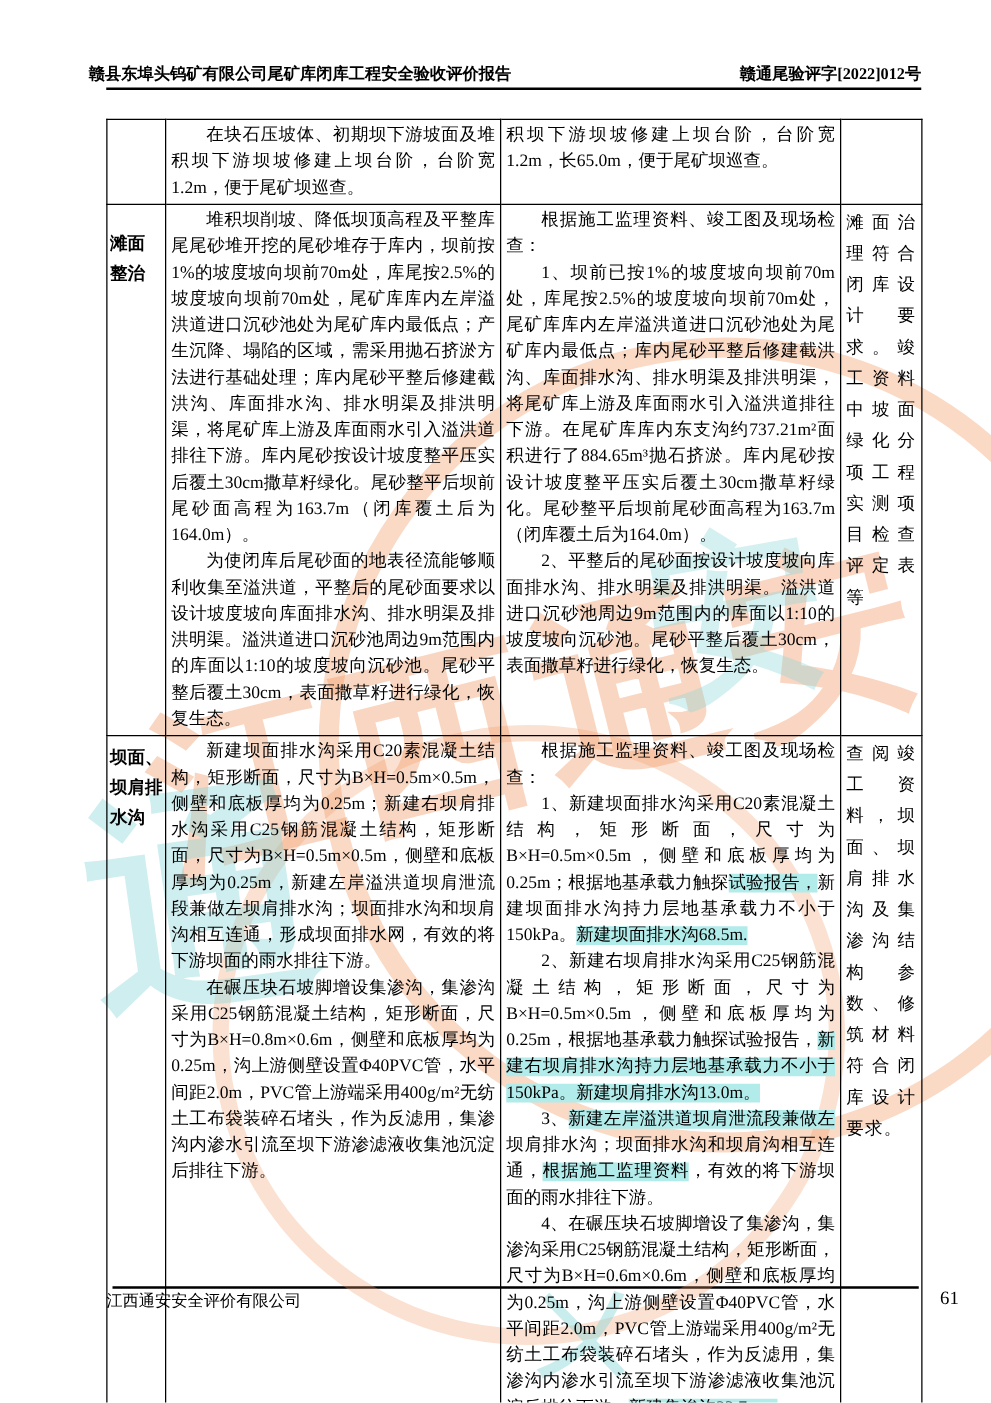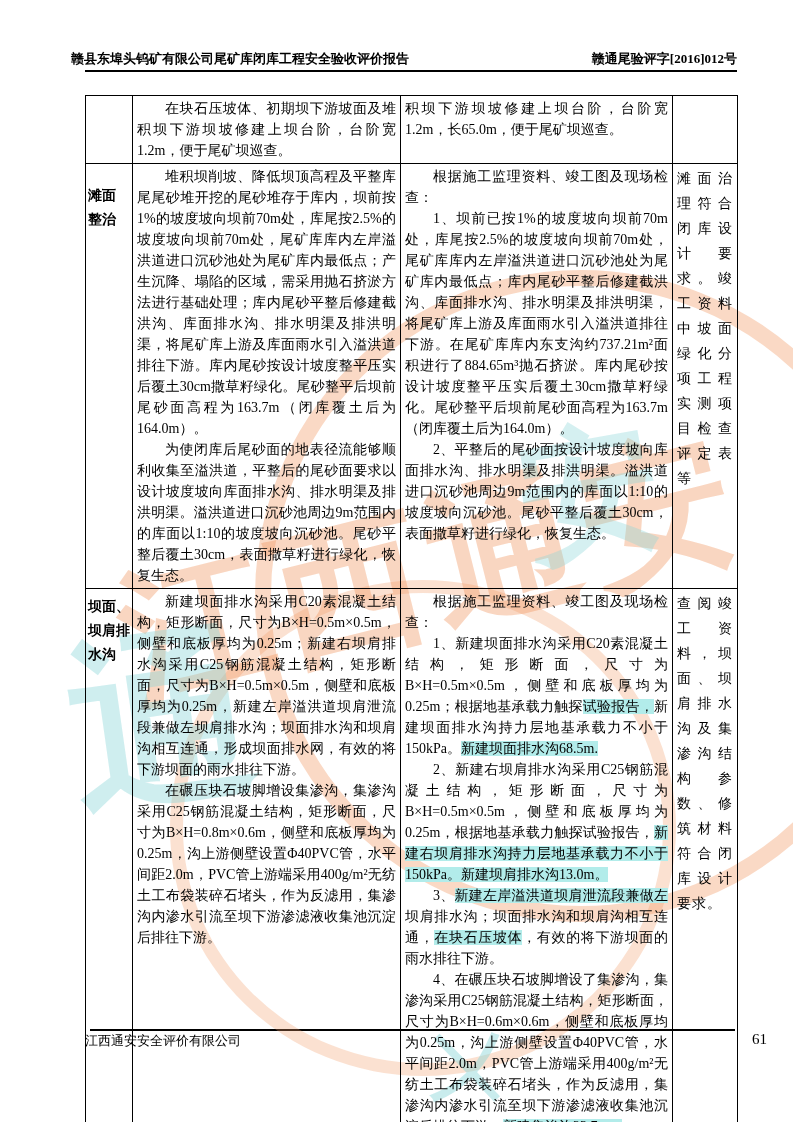--- a/index.html
+++ b/index.html
@@ -48,21 +48,21 @@
 <div class="watermark">
   <div class="wm-ring wm-ring1"></div>
   <div class="wm-ring wm-ring2"></div>
   <div class="wm-stamp-text">江西通安</div>
   <div class="wm-teal wm-teal1">通</div>
   <div class="wm-teal wm-teal2">安</div>
   <div class="wm-teal wm-teal3">〤</div>
 </div>
 
 <div class="hdr-title">赣县东埠头钨矿有限公司尾矿库闭库工程安全验收评价报告</div>
-<div class="hdr-code">赣通尾验评字[2016]012号</div>
+<div class="hdr-code">赣通尾验评字[2022]012号</div>
 <div class="hdr-rule"></div>
 
 <table class="report">
   <colgroup>
     <col style="width:47px">
       <col style="width:268px">
       <col style="width:272px">
       <col style="width:65px">
   </colgroup>
   <tbody>
@@ -97,21 +97,21 @@
 坝肩排
 水沟</td>
     <td>
           <p><span>新建坝面排水沟采用C20素混凝土结构，矩形断面，尺寸为B×H=0.5m×0.5m，侧壁和底板厚均为0.25m；新建右坝肩排水沟采用C25钢筋混凝土结构，矩形断面，尺寸为B×H=0.5m×0.5m，侧壁和底板厚均为0.25m，新建左岸溢洪道坝肩泄流段兼做左坝肩排水沟；坝面排水沟和坝肩沟相互连通，形成坝面排水网，有效的将下游坝面的雨水排往下游。</span></p>
           <p><span>在碾压块石坡脚增设集渗沟，集渗沟采用C25钢筋混凝土结构，矩形断面，尺寸为B×H=0.8m×0.6m，侧壁和底板厚均为0.25m，沟上游侧壁设置Φ40PVC管，水平间距2.0m，PVC管上游端采用400g/m²无纺土工布袋装碎石堵头，作为反滤用，集渗沟内渗水引流至坝下游渗滤液收集池沉淀后排往下游。</span></p>
         </td>
     <td>
           <p><span>根据施工监理资料、竣工图及现场检查：</span></p>
           <p><span>1、新建坝面排水沟采用C20素混凝土结构，矩形断面，尺寸为B×H=0.5m×0.5m，侧壁和底板厚均为0.25m；根据地基承载力触探</span><span class="hl">试验报告，</span><span>新建坝面排水沟持力层地基承载力不小于150kPa。</span><span class="hl">新建坝面排水沟68.5m.</span></p>
           <p><span>2、新建右坝肩排水沟采用C25钢筋混凝土结构，矩形断面，尺寸为B×H=0.5m×0.5m，侧壁和底板厚均为0.25m，根据地基承载力触探试验报告，</span><span class="hl">新建右坝肩排水沟持力层地基承载力不小于150kPa。新建坝肩排水沟13.0m。</span></p>
-          <p><span>3、</span><span class="hl">新建左岸溢洪道坝肩泄流段兼做左</span><span>坝肩排水沟；坝面排水沟和坝肩沟相互连通，</span><span class="hl">在块石压坡体</span><span>，有效的将下游坝面的雨水排往下游。</span></p>
+          <p><span>3、</span><span class="hl">新建左岸溢洪道坝肩泄流段兼做左</span><span>坝肩排水沟；坝面排水沟和坝肩沟相互连通，</span><span class="hl">根据施工监理资料</span><span>，有效的将下游坝面的雨水排往下游。</span></p>
           <p><span>4、在碾压块石坡脚增设了集渗沟，集渗沟采用C25钢筋混凝土结构，矩形断面，尺寸为B×H=0.6m×0.6m，侧壁和底板厚均为0.25m，沟上游侧壁设置Φ40PVC管，水平间距2.0m，PVC管上游端采用400g/m²无纺土工布袋装碎石堵头，作为反滤用，集渗沟内渗水引流至坝下游渗滤液收集池沉淀后排往下游。</span><span class="hl">新建集渗沟23.7m。</span></p>
         </td>
     <td class="c-concl">
           <p class="ni"><span>查阅竣工资料，坝面、坝肩排水沟及集渗沟结构参数、修筑材料符合闭库设计要求。</span></p>
         </td>
   </tr>
 </tbody>
   </table>
 
 <div class="ftr-rule"></div>

